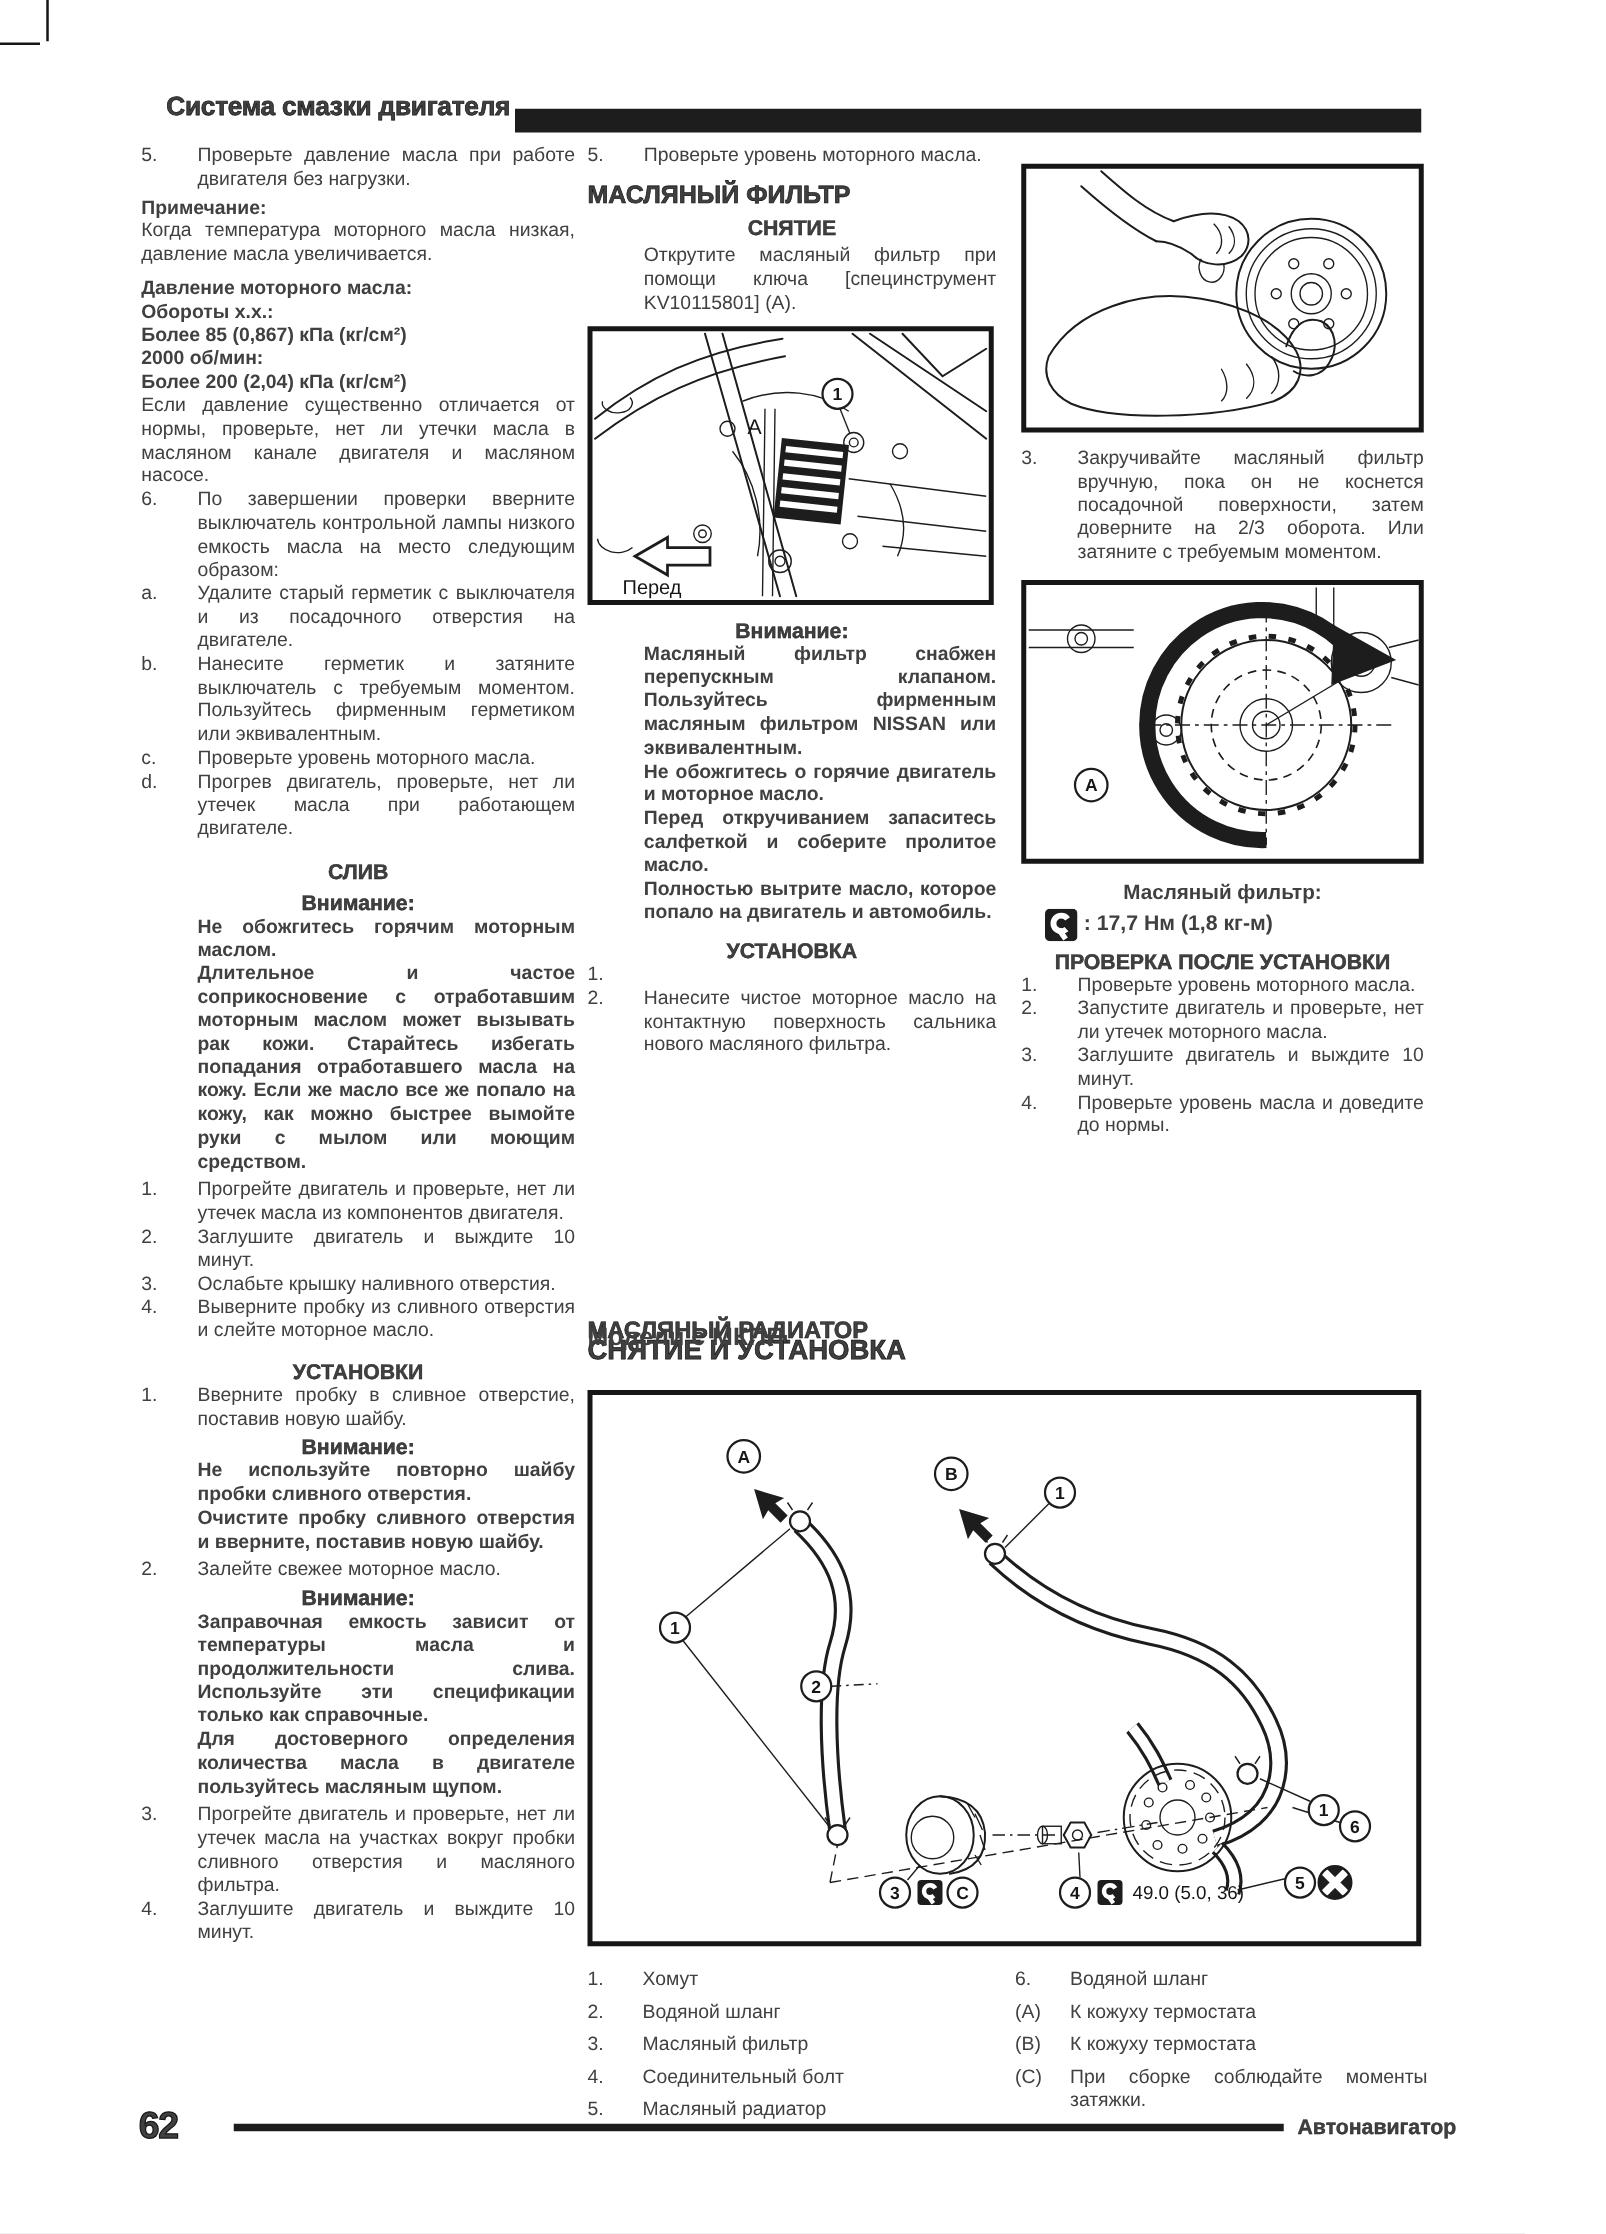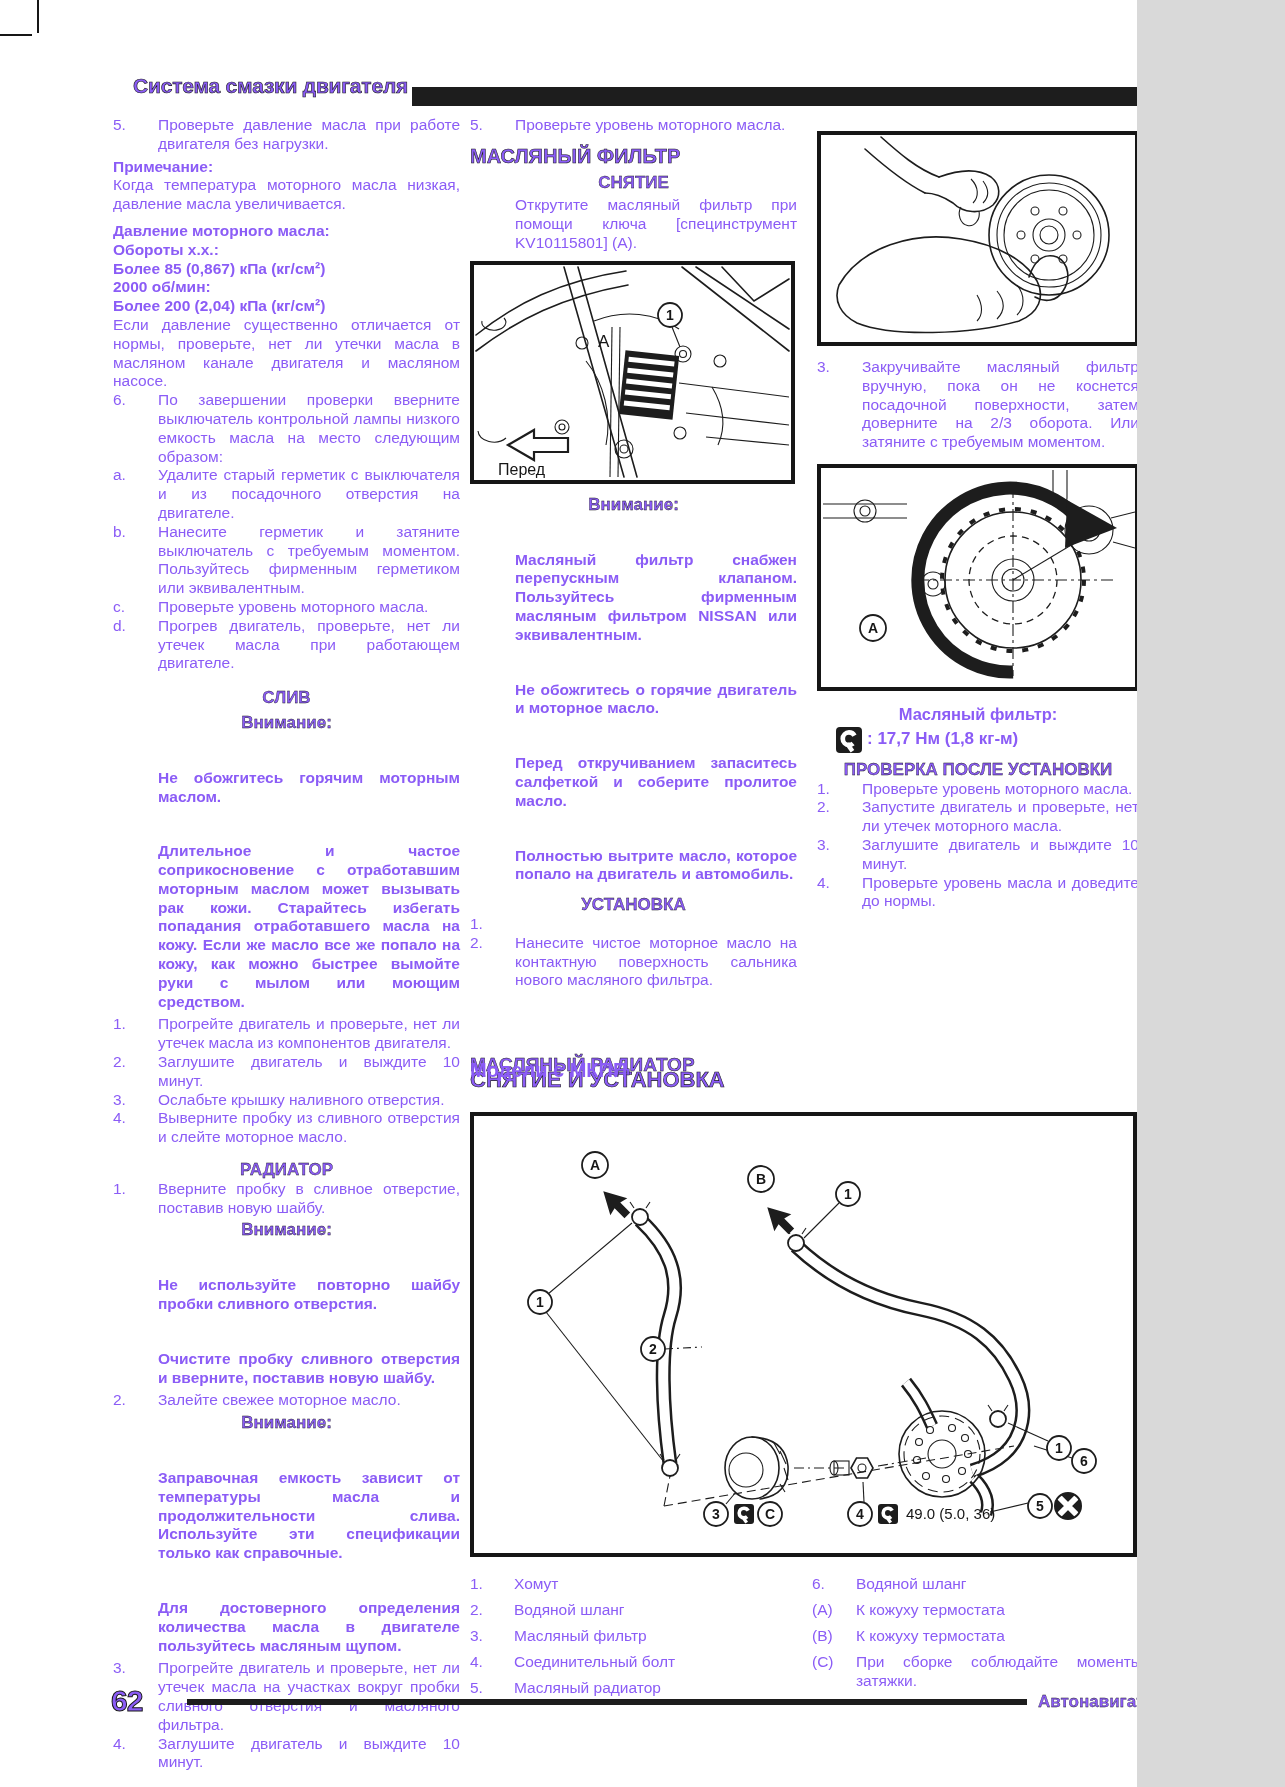--- a/index.html
+++ b/index.html
@@ -1,33 +1,33 @@
 <!DOCTYPE html>
 <html><head>
 <meta charset="utf-8">
 <style>
   html,body{margin:0;padding:0;background:#d9d9d9;}
-  .page{position:relative;width:1137px;height:1787px;background:#ffffff;
-        font-family:"Liberation Sans",sans-serif;color:#8b5cf6;overflow:hidden;}
+  .page{position:relative;width:1285px;height:1787px;background:#ffffff;
+        font-family:"Liberation Sans",sans-serif;color:#404040;overflow:hidden;}
   
   .crop-v{position:absolute;left:37px;top:0;width:2px;height:33px;background:#161616;}
   .crop-h{position:absolute;left:0;top:34px;width:32px;height:2px;background:#161616;}
   
   .hdr-title{position:absolute;left:133px;top:74px;font-size:21px;font-weight:bold;
              -webkit-text-stroke:.6px #161616;letter-spacing:-.2px;white-space:nowrap;}
   .hdr-bar{position:absolute;left:412px;top:87px;width:725px;height:19px;background:#1d1d1d;}
   
   .col{position:absolute;font-size:15.5px;line-height:18.8px;text-align:justify;}
   #col-left{left:113px;top:116px;width:347px;}
   #col-mid{left:470px;top:116px;width:327px;}
   #col-right{left:817px;top:131px;width:322px;}
   .li{display:flex;}
   .li>.num{flex:0 0 45px;}
   .li>.txt{flex:1;}
-  .bull{display:flex;margin-top:36px;}
+  .bull{display:flex;}
   .bull>.cell{flex:0 0 45px;padding-top:4px;}
   .dot{width:9px;height:9px;border-radius:50%;background:#161616;margin-left:4px;}
   .b{font-weight:bold;}
   .h-small{font-size:17px;font-weight:bold;-webkit-text-stroke:.35px #161616;text-align:center;}
   .h-big{font-size:20px;font-weight:bold;-webkit-text-stroke:.55px #161616;text-align:left;}
   .mt4{margin-top:4px;}.mt6{margin-top:6px;}.mt8{margin-top:8px;}
   .mt12{margin-top:12px;}.mt14{margin-top:14px;}.mt16{margin-top:16px;}
   .spec{font-weight:bold;text-align:left;}
   .figure{border:4px solid #161616;background:#fff;}
   .fig-mid{width:317px;height:215px;margin-top:8px;}
@@ -125,21 +125,21 @@
       </div>
     <div class="li">
         <span class="num">3.</span>
         <span class="txt">Ослабьте крышку наливного отверстия.</span>
       </div>
     <div class="li">
         <span class="num">4.</span>
         <span class="txt">Выверните пробку из сливного отверстия и слейте моторное масло.</span>
       </div>
 
-    <div class="h-small mt14">РАДИАТОР</div>
+    <div class="h-small mt14">УСТАНОВКИ</div>
     <div class="li">
         <span class="num">1.</span>
         <span class="txt">Вверните пробку в сливное отверстие, поставив новую шайбу.</span>
       </div>
     <div class="h-small mt4">Внимание:</div>
     <div class="bull">
         <span class="cell"><span class="dot"></span></span>
         <span class="txt b">Не используйте повторно шайбу пробки сливного отверстия.</span>
       </div>
     <div class="bull">

